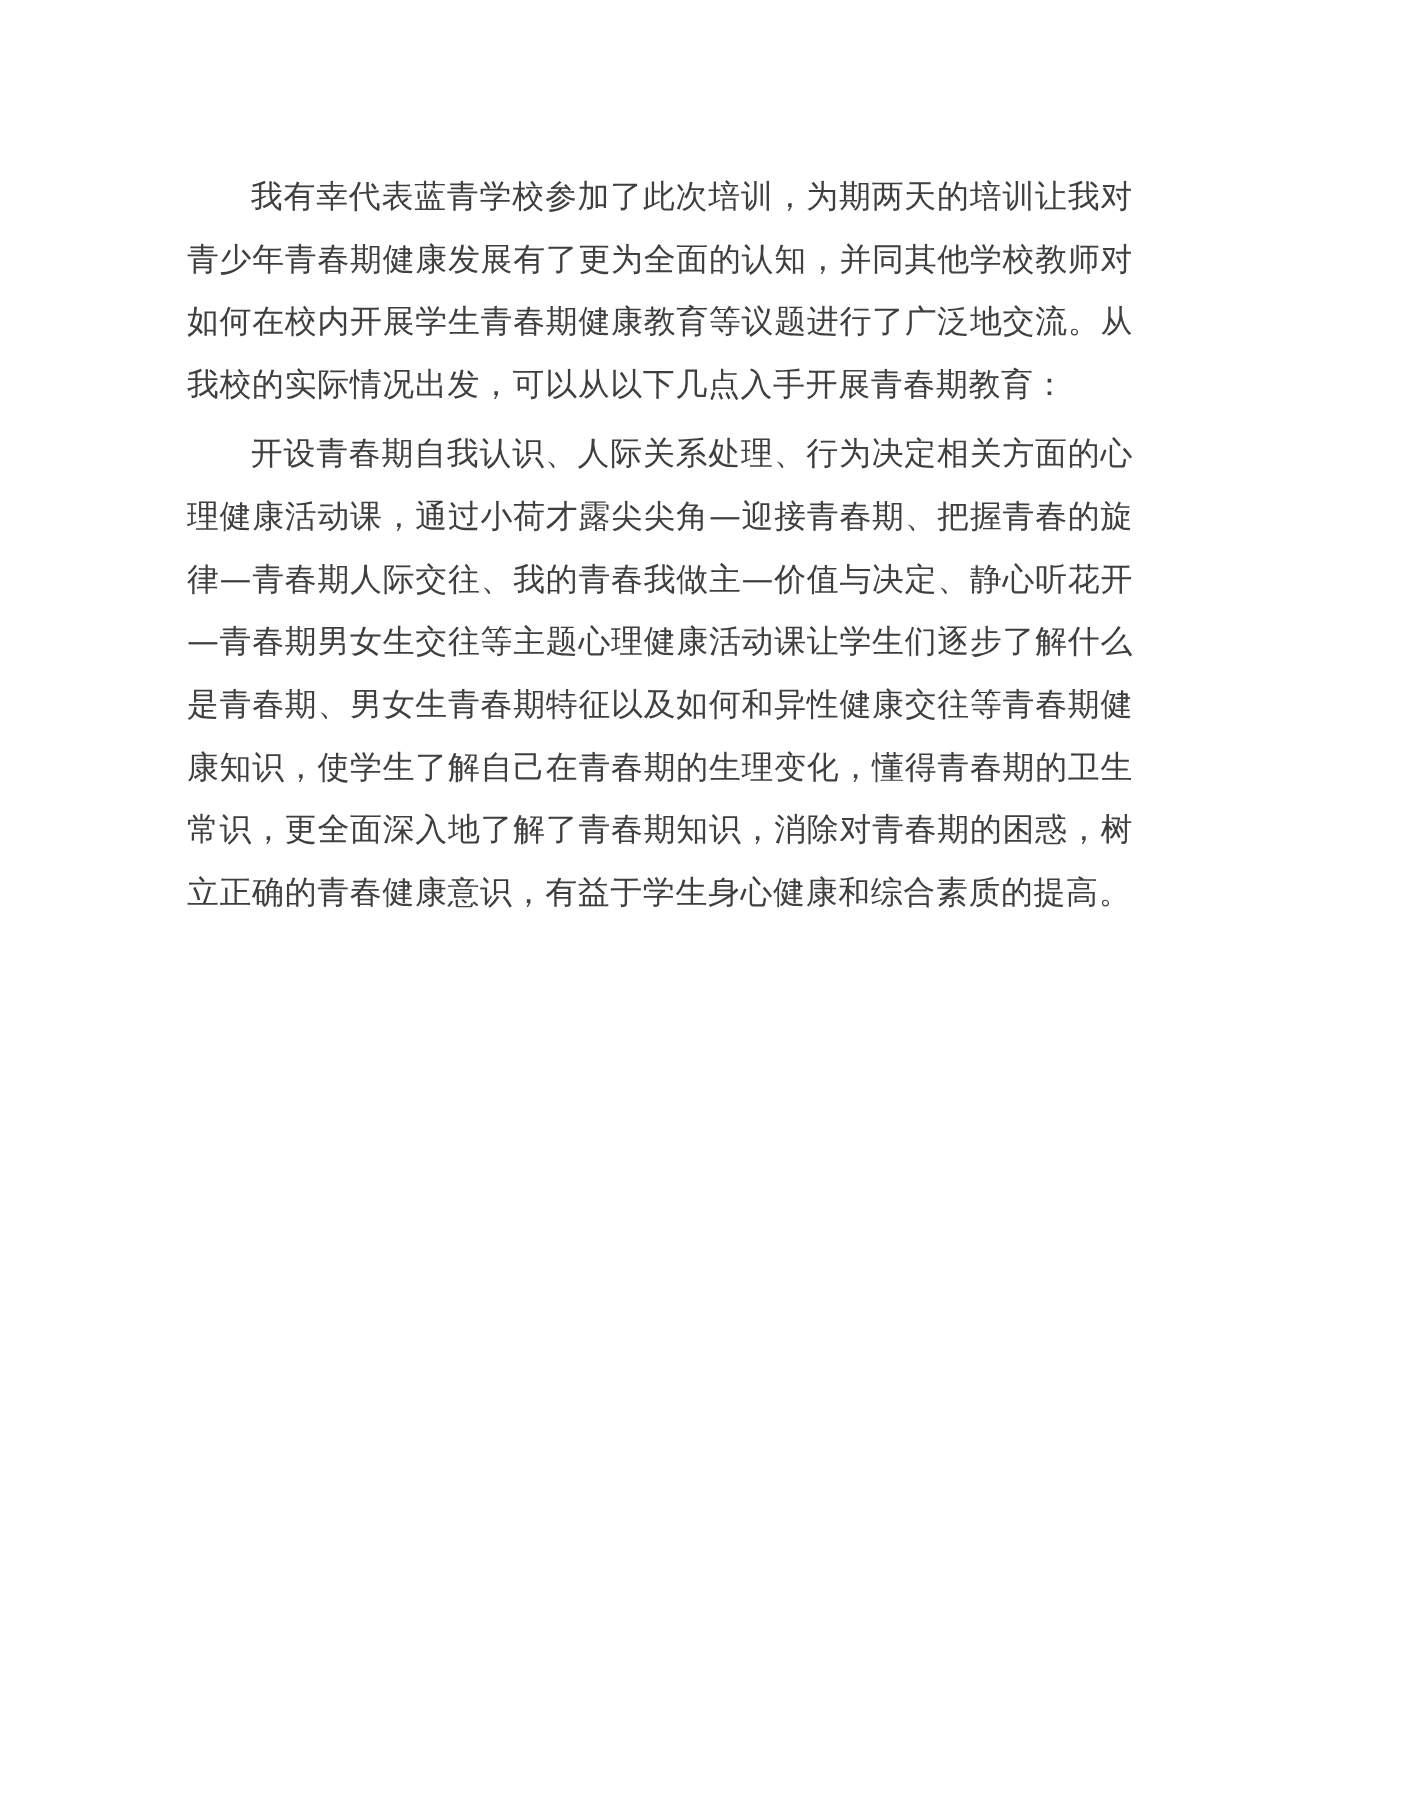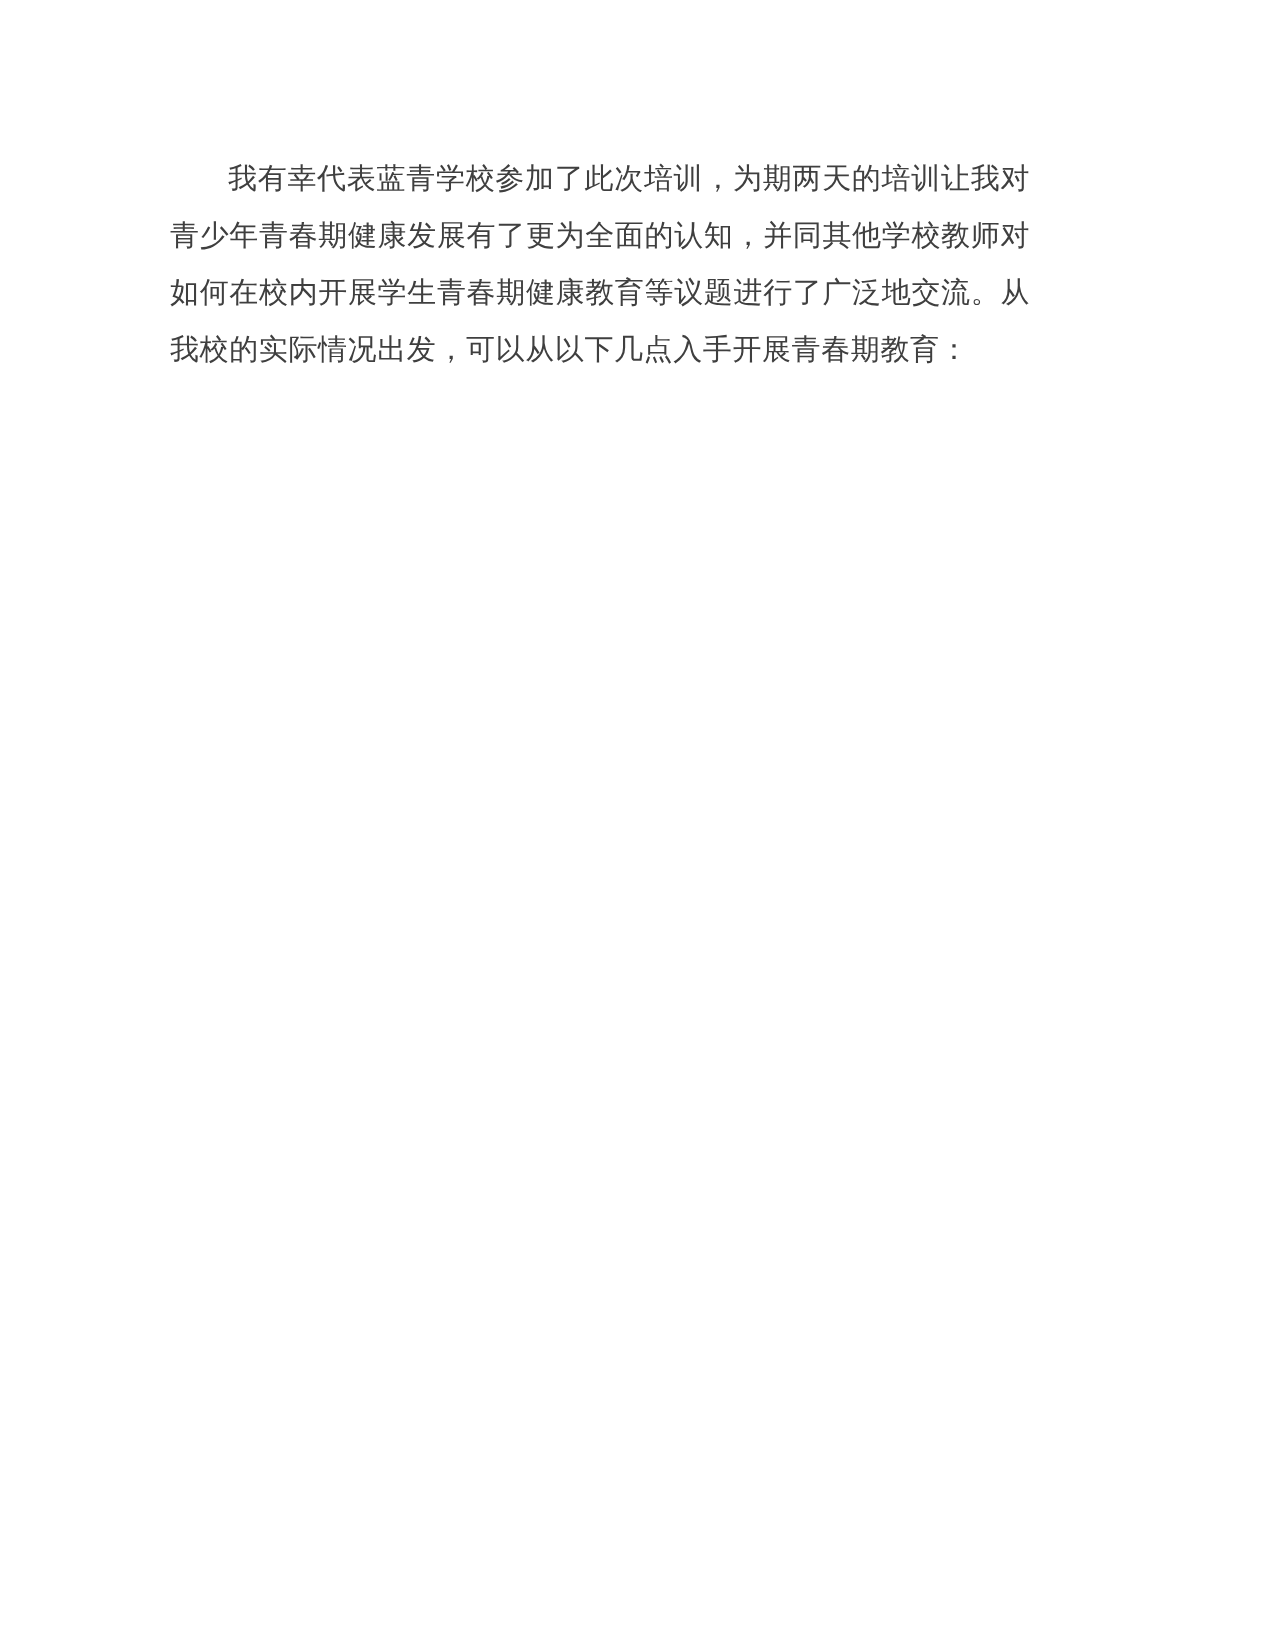--- a/index.html
+++ b/index.html
@@ -38,14 +38,15 @@
   .para:last-child {
     margin-bottom: 0;
   }
 </style>
 </head>
 <body>
 
 <div class="page">
   <div class="doc-body">
     <p class="para">我有幸代表蓝青学校参加了此次培训，为期两天的培训让我对青少年青春期健康发展有了更为全面的认知，并同其他学校教师对如何在校内开展学生青春期健康教育等议题进行了广泛地交流。从我校的实际情况出发，可以从以下几点入手开展青春期教育：</p>
+    <p class="para">开设青春期自我认识、人际关系处理、行为决定相关方面的心理健康活动课，通过小荷才露尖尖角—迎接青春期、把握青春的旋律—青春期人际交往、我的青春我做主—价值与决定、静心听花开—青春期男女生交往等主题心理健康活动课让学生们逐步了解什么是青春期、男女生青春期特征以及如何和异性健康交往等青春期健康知识，使学生了解自己在青春期的生理变化，懂得青春期的卫生常识，更全面深入地了解了青春期知识，消除对青春期的困惑，树立正确的青春健康意识，有益于学生身心健康和综合素质的提高。</p>
   </div>
 </div>
 
 </body></html>

